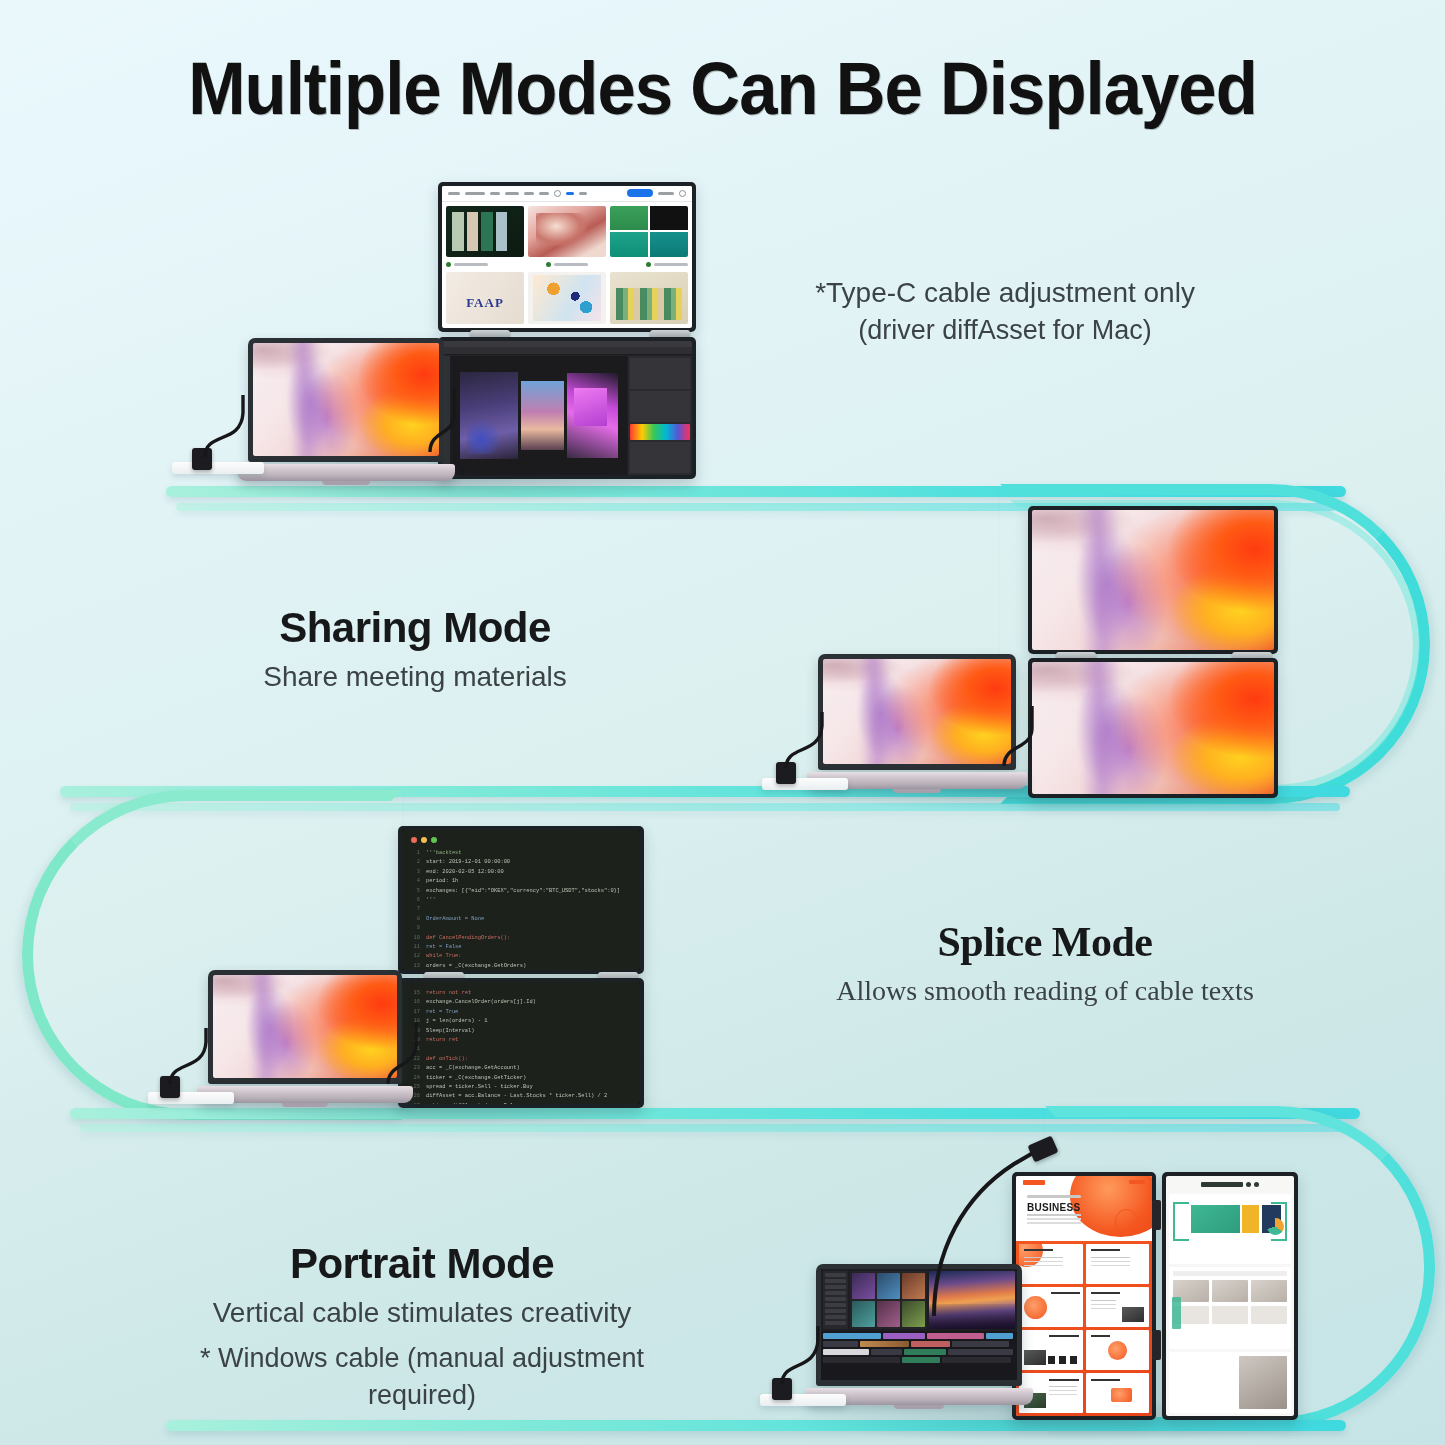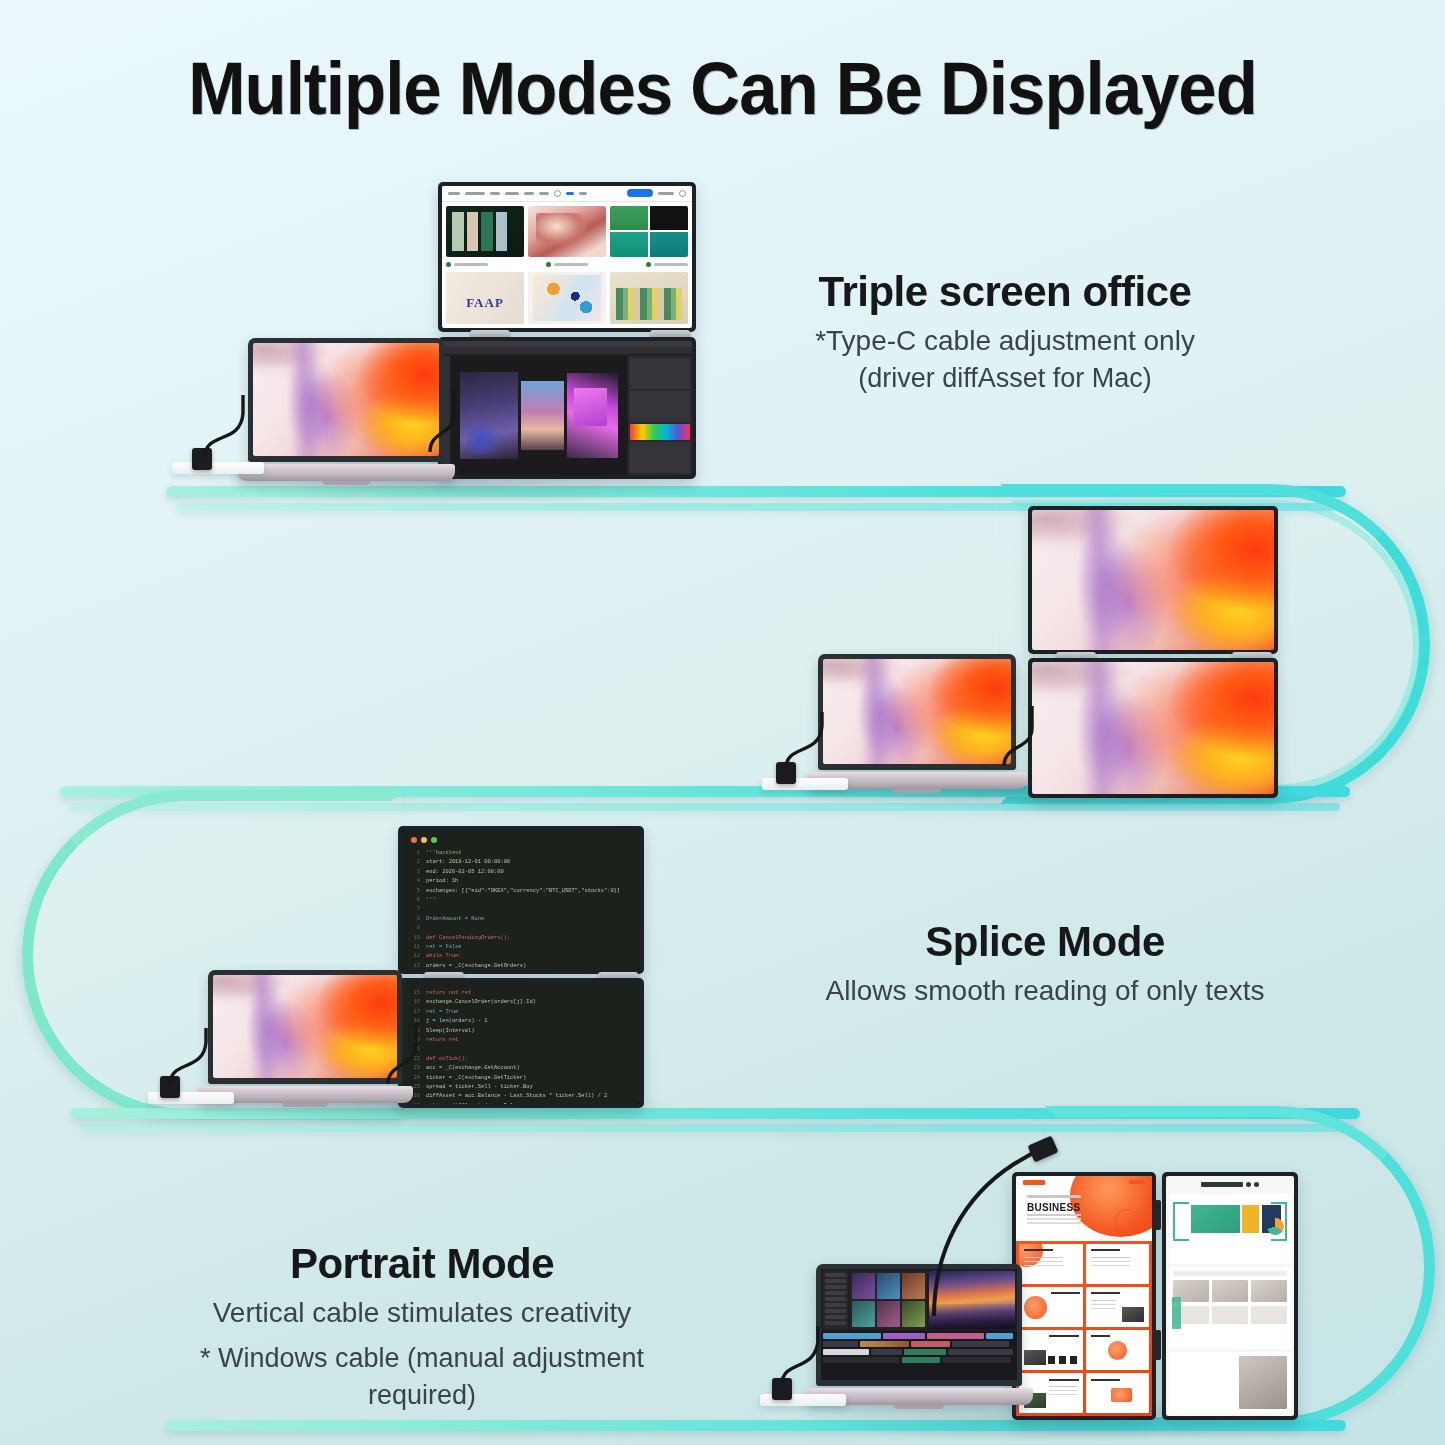--- a/index.html
+++ b/index.html
@@ -25,21 +25,21 @@
   }
 
   
   .txt { position:absolute; text-align:center; }
   .txt .h { font-size:42px; font-weight:bold; color:#16181a; letter-spacing:-.5px; line-height:1.15; }
   .txt .s { font-size:28px; color:#3b4347; line-height:1.35; margin-top:6px; font-weight:400;}
   .txt .s2 { font-size:27px; color:#3b4347; line-height:1.35; font-weight:400;}
 
   #txt-triple { top:268px; left:760px; width:490px; }
   #txt-sharing { top:604px; left:200px; width:430px; }
-  #txt-splice { top:918px; left:790px; width:510px; }
+  #txt-splice { top:918px; left:790px; width:510px;font-family:Liberation Serif, serif; }
   #txt-portrait { top:1240px; left:152px; width:540px; }
 
   
   .ribbon { position:absolute; }
   .rb-line {
     position:absolute; height:11px; border-radius:6px;
     background:linear-gradient(90deg,#a8f0dc 0%,#7fe9d8 30%,#4fe0de 70%,#3fd9e0 100%);
     box-shadow:0 4px 7px rgba(90,150,160,.22);
   }
   .rb-line.thin { height:8px; opacity:.55; }
@@ -378,21 +378,20 @@
   <div class="pad" style="left:172px;top:462px;width:92px;height:12px;"></div>
   <div class="plug" style="left:192px;top:448px;width:20px;height:22px;"></div>
   <svg style="position:absolute;left:195px;top:395px;width:70px;height:70px;">
     <path d="M10 62 C 10 36, 46 50, 48 18 L 48 0" stroke="#17171a" stroke-width="3.4" fill="none"></path>
   </svg>
   <svg style="position:absolute;left:424px;top:390px;width:36px;height:70px;">
     <path d="M30 0 L30 24 C 30 46, 6 40, 6 62" stroke="#17171a" stroke-width="3.4" fill="none"></path>
   </svg>
 
   <div class="txt" id="txt-triple">
-    <div class="h">Triple screen office</div>
     <div class="s">*Type-C cable adjustment only</div>
     <div class="s2">(driver diffAsset for Mac)</div>
   </div>
 
   <div class="shadow-ground" style="left:790px;top:768px;width:520px;height:44px;"></div>
 
   <div class="mon" style="left:1028px;top:506px;width:250px;height:148px;">
     <div class="screen">
         <div class="wall"></div>
       </div>
@@ -416,20 +415,24 @@
   </div>
   <div class="pad" style="left:762px;top:778px;width:86px;height:12px;"></div>
   <div class="plug" style="left:776px;top:762px;width:20px;height:22px;"></div>
   <svg style="position:absolute;left:778px;top:712px;width:62px;height:62px;">
     <path d="M8 56 C 8 32, 42 44, 44 14 L 44 0" stroke="#17171a" stroke-width="3.4" fill="none"></path>
   </svg>
   <svg style="position:absolute;left:998px;top:706px;width:40px;height:66px;">
     <path d="M34 0 L34 22 C 34 44, 6 38, 6 60" stroke="#17171a" stroke-width="3.4" fill="none"></path>
   </svg>
 
+  <div class="txt" id="txt-sharing">
+    <div class="h">Sharing Mode</div>
+    <div class="s">Share meeting materials</div>
+  </div>
 
   <div class="shadow-ground" style="left:160px;top:1082px;width:520px;height:46px;"></div>
 
   <div class="mon" style="left:398px;top:826px;width:246px;height:148px;">
     <div class="screen">
       <div class="code">
         <div class="dots">
             <i></i>
             <i></i>
             <i></i>
@@ -567,21 +570,21 @@
   <div class="plug" style="left:160px;top:1076px;width:20px;height:22px;"></div>
   <svg style="position:absolute;left:162px;top:1028px;width:62px;height:62px;">
     <path d="M8 56 C 8 32, 42 44, 44 14 L 44 0" stroke="#17171a" stroke-width="3.4" fill="none"></path>
   </svg>
   <svg style="position:absolute;left:382px;top:1022px;width:40px;height:68px;">
     <path d="M34 0 L34 22 C 34 46, 6 40, 6 62" stroke="#17171a" stroke-width="3.4" fill="none"></path>
   </svg>
 
   <div class="txt" id="txt-splice">
     <div class="h">Splice Mode</div>
-    <div class="s">Allows smooth reading of only texts</div>
+    <div class="s">Allows smooth reading of cable texts</div>
   </div>
 
   <div class="shadow-ground" style="left:780px;top:1398px;width:560px;height:44px;"></div>
 
   <div class="mon" style="left:1012px;top:1172px;width:144px;height:248px;">
     <div class="screen">
       <div class="biz">
         <div class="hero">
           <div class="blob"></div>
           <div class="tag"></div>

